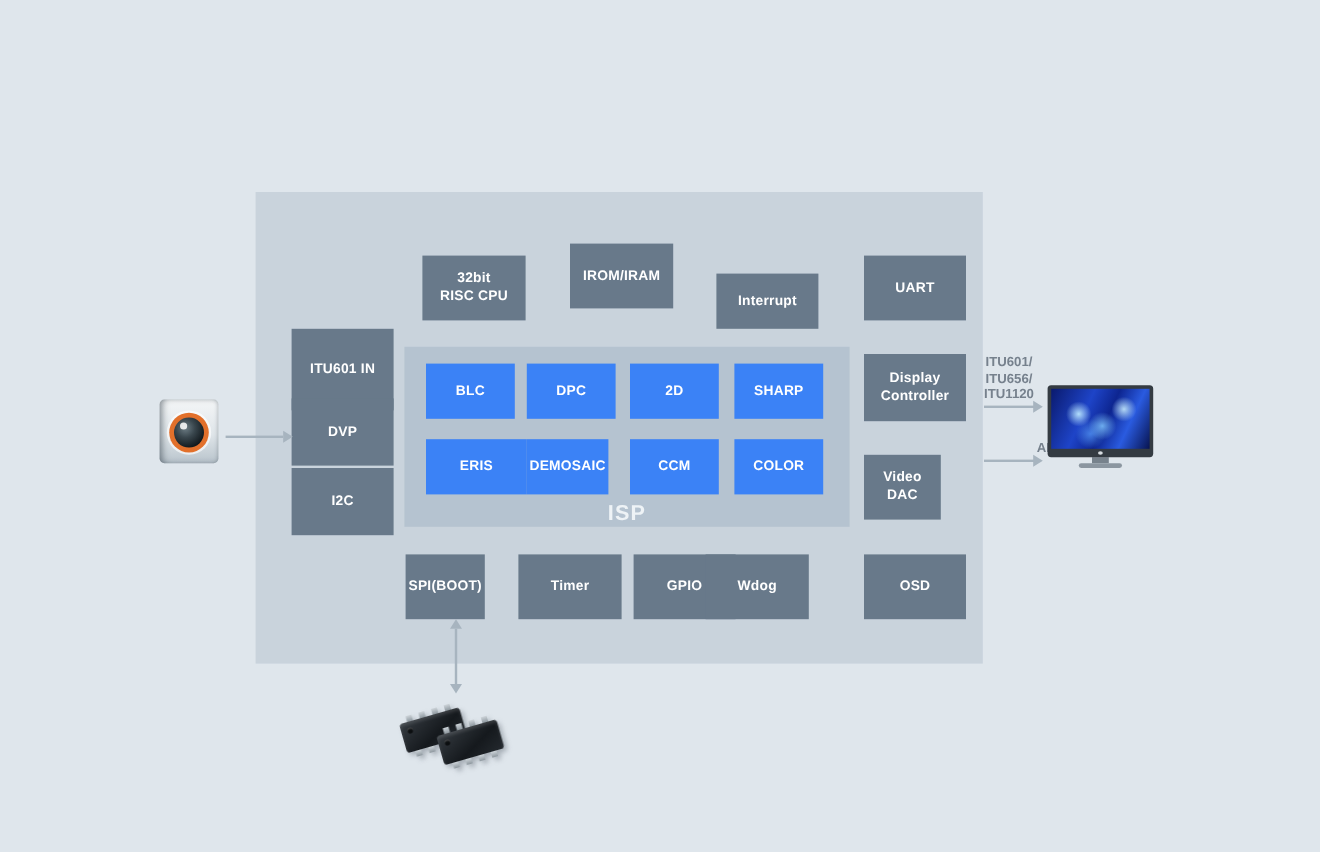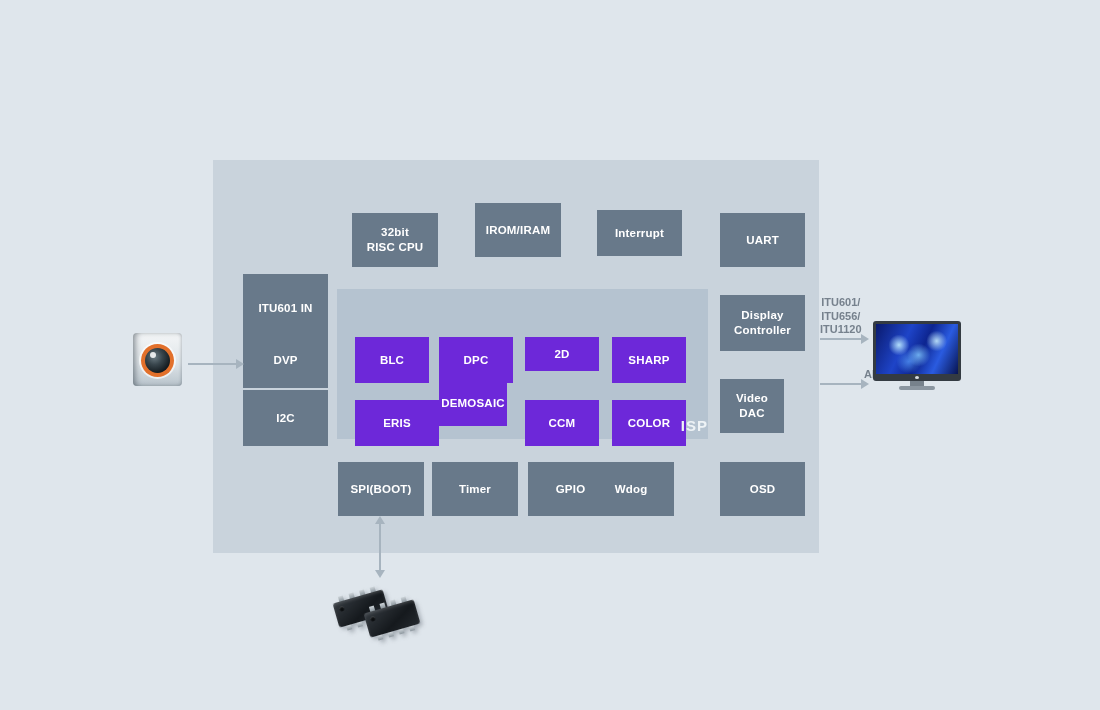--- a/index.html
+++ b/index.html
@@ -14,25 +14,25 @@
   .panel { position:absolute; left:213px; top:160px; width:606px; height:393px; background:#c9d3dc; }
   .isp-panel { position:absolute; left:337px; top:289px; width:371px; height:150px; background:#b5c3d0; }
 
   .block {
     position:absolute; display:flex; align-items:center; justify-content:center;
     text-align:center; color:#ffffff; font-weight:bold; font-size:11.5px;
     line-height:1.3; letter-spacing:.2px;
   }
   .block span { white-space:pre-line; }
   .gray { background:#68798a; }
-  .red  { background:#6d28d9;margin-top:34px; }
+  .red  { background:#3b82f6; }
 
   .isp-label {
-    position:absolute; left:337px; top:417px; width:371px; text-align:right;
-    color:#eef3f6; font-weight:bold; font-size:15px; letter-spacing:1px;
+    position:absolute; left:337px; top:417px; width:371px; text-align:center;
+    color:#eef3f6; font-weight:bold; font-size:18px; letter-spacing:1px;
   }
 
   .hline { position:absolute; height:2px; background:#a7b4bf; }
   .vline { position:absolute; width:2px; background:#a7b4bf; }
   .tri   { position:absolute; width:0; height:0; }
   .tri.right { border-top:5px solid transparent; border-bottom:5px solid transparent; border-left:8px solid #a7b4bf; }
   .tri.up    { border-left:5px solid transparent; border-right:5px solid transparent; border-bottom:8px solid #a7b4bf; }
   .tri.down  { border-left:5px solid transparent; border-right:5px solid transparent; border-top:8px solid #a7b4bf; }
 
   .out-label { position:absolute; color:#76818d; font-size:11px; font-weight:bold; line-height:13.5px;text-align:center; }
@@ -88,21 +88,21 @@
 
   <div class="panel"></div>
 
   <div class="block gray" style="left:352px;top:213px;width:86px;height:54px">
       <span>32bit
 RISC CPU</span>
     </div>
   <div class="block gray" style="left:475px;top:203px;width:86px;height:54px">
       <span>IROM/IRAM</span>
     </div>
-  <div class="block gray" style="left:597px;top:210px;width:85px;height:46px">
+  <div class="block gray" style="left:597px;top:228px;width:85px;height:46px">
       <span>Interrupt</span>
     </div>
   <div class="block gray" style="left:720px;top:213px;width:85px;height:54px">
       <span>UART</span>
     </div>
 
   <div class="block gray" style="left:243px;top:274px;width:85px;height:68px">
       <span>ITU601 IN</span>
     </div>
   <div class="block gray" style="left:243px;top:332px;width:85px;height:56px">
@@ -112,50 +112,50 @@
       <span>I2C</span>
     </div>
 
   <div class="isp-panel"></div>
   <div class="block red" style="left:355px;top:303px;width:74px;height:46px">
       <span>BLC</span>
     </div>
   <div class="block red" style="left:439px;top:303px;width:74px;height:46px">
       <span>DPC</span>
     </div>
-  <div class="block red" style="left:525px;top:303px;width:74px;height:34px">
+  <div class="block red" style="left:525px;top:303px;width:74px;height:46px">
       <span>2D</span>
     </div>
   <div class="block red" style="left:612px;top:303px;width:74px;height:46px">
       <span>SHARP</span>
     </div>
   <div class="block red" style="left:355px;top:366px;width:84px;height:46px">
       <span>ERIS</span>
     </div>
-  <div class="block red" style="left:439px;top:346px;width:68px;height:46px">
+  <div class="block red" style="left:439px;top:366px;width:68px;height:46px">
       <span>DEMOSAIC</span>
     </div>
   <div class="block red" style="left:525px;top:366px;width:74px;height:46px">
       <span>CCM</span>
     </div>
   <div class="block red" style="left:612px;top:366px;width:74px;height:46px">
       <span>COLOR</span>
     </div>
   <div class="isp-label">ISP</div>
 
   <div class="block gray" style="left:720px;top:295px;width:85px;height:56px">
       <span>Display
 Controller</span>
     </div>
   <div class="block gray" style="left:720px;top:379px;width:64px;height:54px">
       <span>Video
 DAC</span>
     </div>
 
-  <div class="block gray" style="left:338px;top:462px;width:86px;height:54px">
+  <div class="block gray" style="left:338px;top:462px;width:66px;height:54px">
       <span>SPI(BOOT)</span>
     </div>
   <div class="block gray" style="left:528px;top:462px;width:85px;height:54px">
       <span>GPIO</span>
     </div>
   <div class="block gray" style="left:432px;top:462px;width:86px;height:54px">
       <span>Timer</span>
     </div>
   <div class="block gray" style="left:588px;top:462px;width:86px;height:54px">
       <span>Wdog</span>

